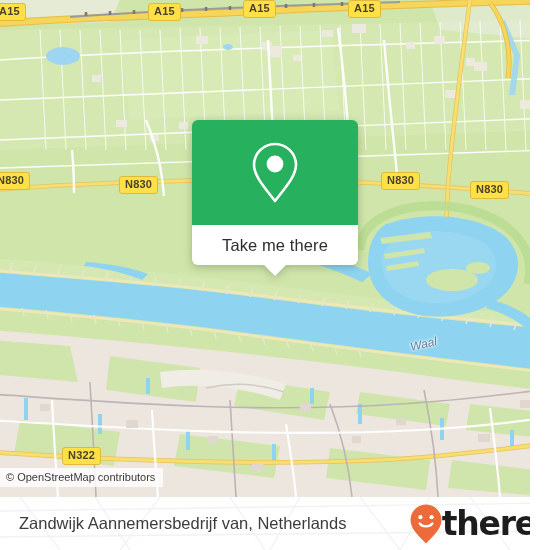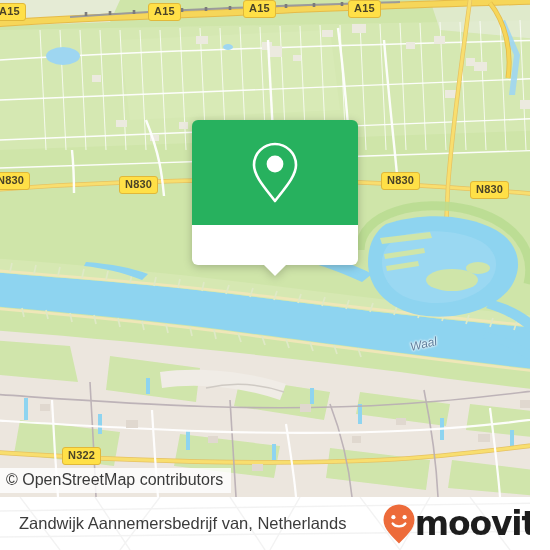--- a/index.html
+++ b/index.html
@@ -99,21 +99,21 @@
     border-top: 12px solid #ffffff;
   }
 
   
   #attribution {
     position: absolute;
     left: 0;
     top: 468px;
     background: rgba(255,255,255,0.80);
     color: #3a3a3a;
-    font-size: 16px;
+    font-size: 11px;
     font-family: "Liberation Sans", sans-serif;
     padding: 3px 8px 4px 6px;
     white-space: nowrap;
     z-index: 30;
   }
 
   
   #footer {
     position: absolute;
     left: 0;
@@ -433,20 +433,21 @@
   </div>
 
   <div id="callout">
     <div id="callout-top">
       <svg width="58" height="70" viewBox="0 0 58 70">
         <path d="M29 6 C17.4 6 8 15.4 8 27 C8 38 19 50 29 63 C39 50 50 38 50 27 C50 15.4 40.6 6 29 6 Z" fill="none" stroke="#ffffff" stroke-width="2.6" stroke-linejoin="round"></path>
         <circle cx="29" cy="26" r="8.4" fill="#ffffff"></circle>
       </svg>
     </div>
     <div id="callout-bottom">
+      <span id="callout-label">Take me there</span>
       <div id="callout-tail"></div>
     </div>
   </div>
 
   <div id="attribution">© OpenStreetMap contributors</div>
 
   <div id="footer">
     <svg id="footer-deco" viewBox="0 0 550 53">
       <g stroke="#e6e6e6" stroke-width="1.4" fill="none">
         <path d="M20 0 L60 53"></path>
@@ -462,17 +463,17 @@
       </g>
     </svg>
     <div id="footer-title">Zandwijk Aannemersbedrijf van, Netherlands</div>
     <div id="moovit-logo">
       <svg width="34" height="42" viewBox="0 0 34 42">
         <path d="M17 1.5 C8.4 1.5 1.5 8.4 1.5 17 C1.5 26 10 33 17 40.5 C24 33 32.5 26 32.5 17 C32.5 8.4 25.6 1.5 17 1.5 Z" fill="#ed6b3a"></path>
         <circle cx="11.4" cy="14.2" r="2.1" fill="#ffffff"></circle>
         <circle cx="22.6" cy="14.2" r="2.1" fill="#ffffff"></circle>
         <path d="M10.6 20.4 C13 24.4 21 24.4 23.4 20.4" stroke="#ffffff" stroke-width="2.2" fill="none" stroke-linecap="round"></path>
       </svg>
-      <span id="moovit-word">moovit</span>
+      <span id="moovit-word">there</span>
     </div>
   </div>
 
 </div>
 
 </body></html>

